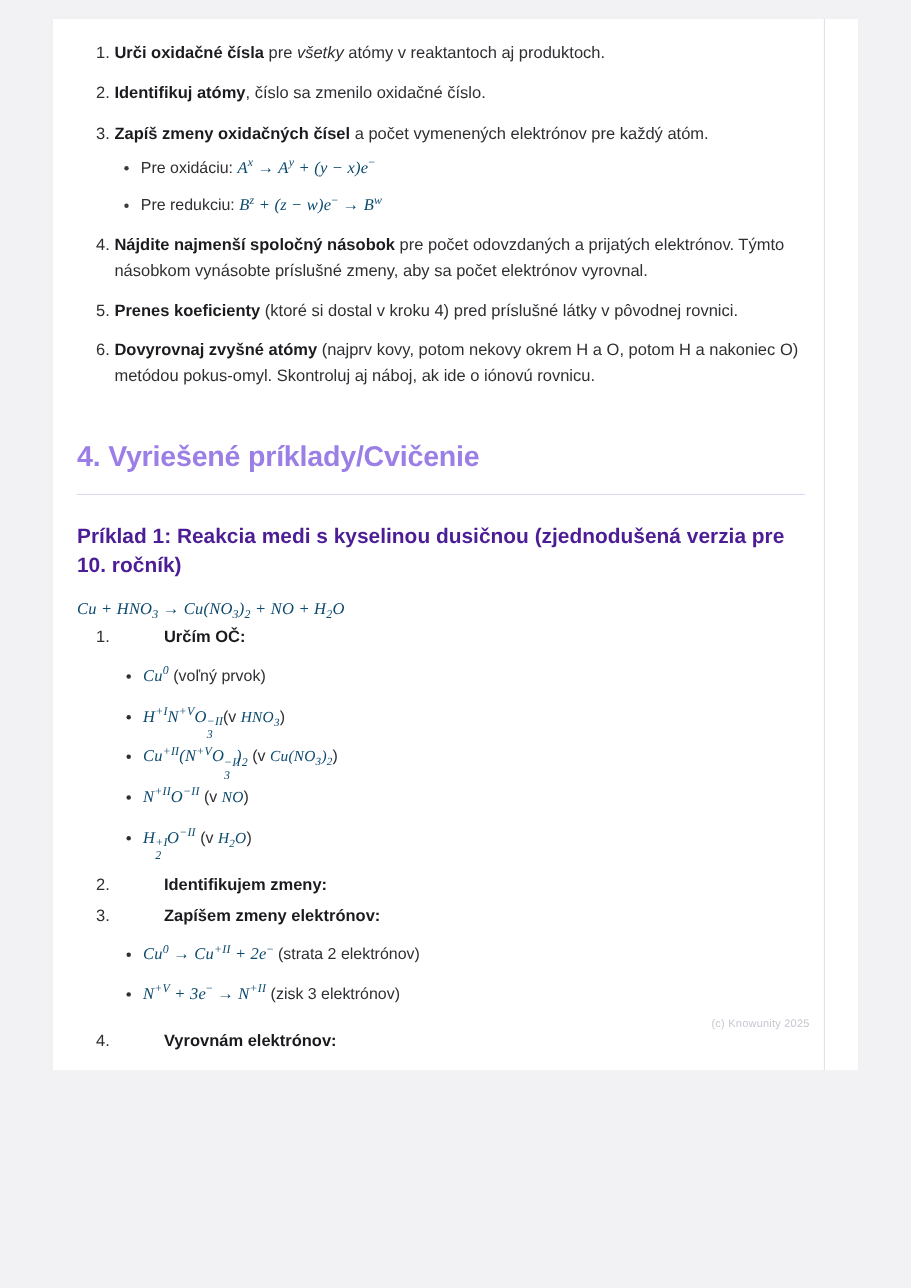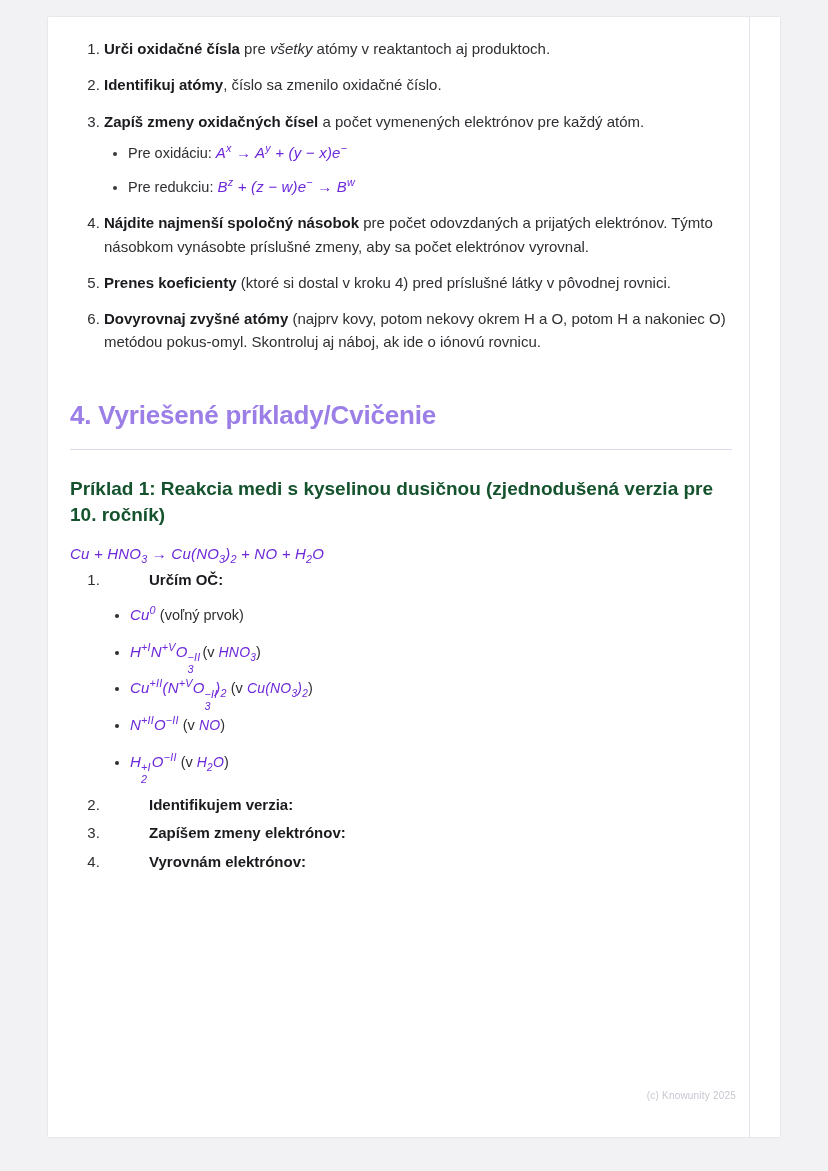--- a/index.html
+++ b/index.html
@@ -11,21 +11,21 @@
     width: 828px;
     height: 1171px;
     font-family: "Liberation Sans", sans-serif;
     -webkit-font-smoothing: antialiased;
   }
   .page {
     position: absolute;
     left: 48px;
     top: 17px;
     width: 732px;
-    height: 1120px;
+    height: 956px;
     background: #ffffff;
     box-shadow: 0 0 2px rgba(0,0,0,0.12);
     overflow: hidden;
   }
   .page-inner {
     position: absolute;
     left: 0;
     top: 0;
     right: 0;
     bottom: 0;
@@ -64,24 +64,24 @@
   ul.sub > li {
     font-size: 14.5px;
     line-height: 1.5;
     color: #2f2f33;
     margin-bottom: 11px;
   }
   ul.sub > li::marker { color: #3a3a3f; }
 
   
   .m {
-    font-family: Liberation Sans, sans-serif;
+    font-family: Liberation Serif, serif;
     font-style: italic;
     font-size: 15px;
-    color: #6d28d9;
+    color: #0c4a6e;
     letter-spacing: 0.2px;
   }
   .m .up {
     font-style: italic;
     font-size: 0.72em;
     vertical-align: super;
     line-height: 0;
   }
   .m .dn {
     font-style: italic;
@@ -128,21 +128,21 @@
     letter-spacing: -0.2px;
   }
   .rule {
     height: 1px;
     background: #ddd8ef;
     margin: 18px 0 26px 0;
   }
   h3.example {
     font-size: 19px;
     font-weight: bold;
-    color: #14532d;
+    color: #4c1d95;
     line-height: 1.42;
     margin: 0 0 16px 0;
   }
   .eq-line {
     margin: 0 0 6px 0;
   }
   ol.sub-steps {
     margin: 0;
     padding: 0 0 0 34px;
     list-style-type: decimal;
@@ -248,25 +248,35 @@
             <span class="plain">(v <span class="m" style="font-size:14px">NO</span>)</span>
           </li>
           <li>
             <span class="m">H<span class="stack"><span class="top">+I</span><span class="bot">2</span></span>O<span class="up">−II</span></span>
             <span class="plain">(v <span class="m" style="font-size:14px">H<span class="dn">2</span>O</span>)</span>
           </li>
         </ul>
       </li>
 
       <li>
-        <b>Identifikujem verzia:</b>
+        <b>Identifikujem zmeny:</b>
       </li>
 
       <li>
         <b>Zapíšem zmeny elektrónov:</b>
+        <ul class="bullets">
+          <li>
+            <span class="m">Cu<span class="up">0</span> → Cu<span class="up">+II</span> + 2e<span class="up rm">−</span></span>
+            <span class="plain">(strata 2 elektrónov)</span>
+          </li>
+          <li>
+            <span class="m">N<span class="up">+V</span> + 3e<span class="up rm">−</span> → N<span class="up">+II</span></span>
+            <span class="plain">(zisk 3 elektrónov)</span>
+          </li>
+        </ul>
       </li>
 
       <li>
         <b>Vyrovnám elektrónov:</b>
       </li>
 
     </ol>
 
   </div>
   <div class="watermark">(c) Knowunity 2025</div>

